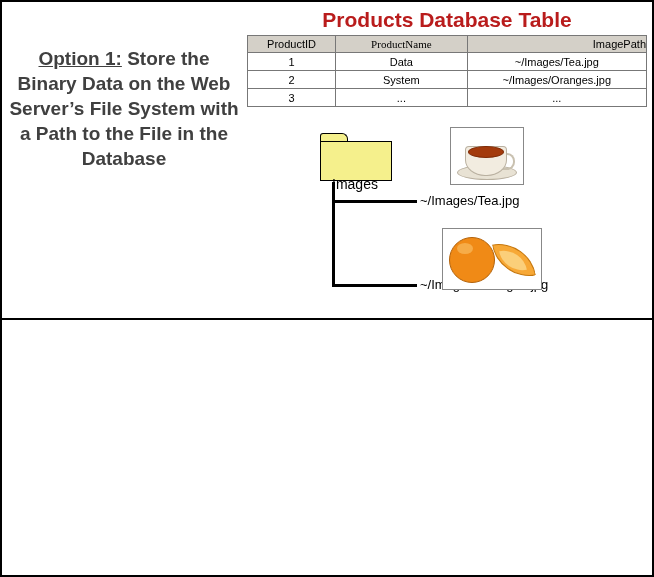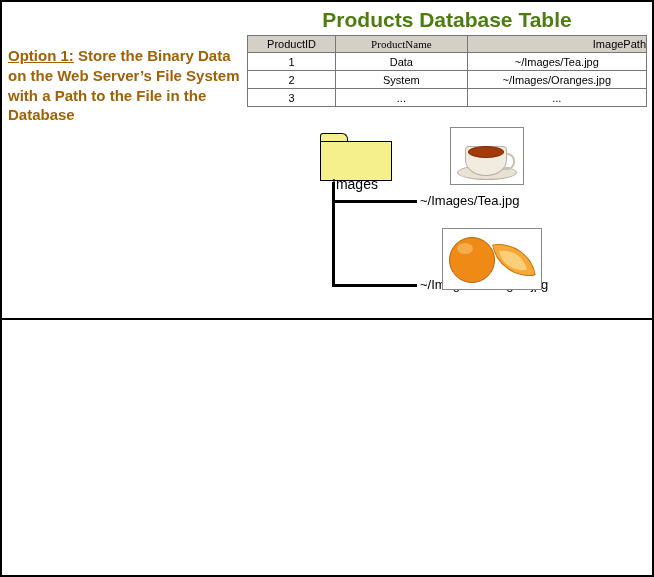--- a/index.html
+++ b/index.html
@@ -24,35 +24,35 @@
     box-sizing: border-box;
     width: 100%;
   }
   #panel-1 { height: 318px; border-bottom: 2px solid #000; }
   #panel-2 { height: 255px; }
 
   .option-text {
     position: absolute;
     left: 6px;
     width: 232px;
-    font-size: 15px;
+    font-size: 19px;
     font-weight: bold;
     line-height: 1.32;
-    color: #a16207;
-    text-align: left;
+    color: #404040;
+    text-align: center;
   }
   #option-1-text { top: 44px; }
   .option-label {
     text-decoration: underline;
   }
 
   .tbl-title {
     font-size: 21px;
     font-weight: bold;
-    color: #4d7c0f;
+    color: #b91c1c;
     text-align: center;
   }
   #title-1 { position: absolute; left: 245px; top: 6px; width: 400px; }
 
   table.db {
     position: absolute;
     border-collapse: collapse;
     font-size: 11px;
     color: #000;
     background: #fff;

